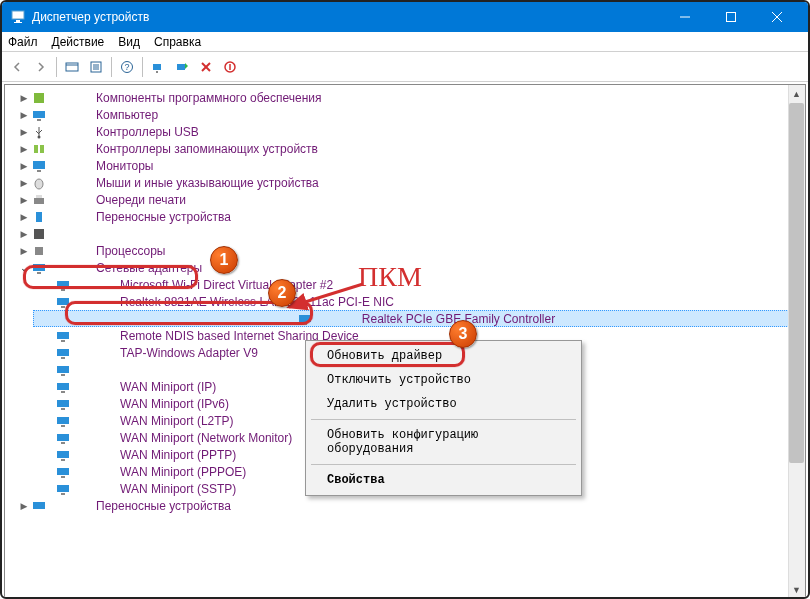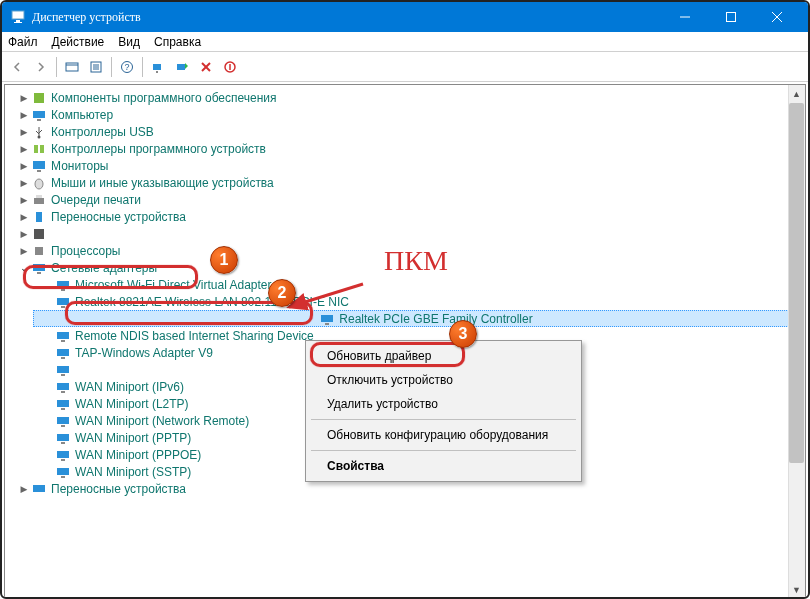--- a/index.html
+++ b/index.html
@@ -1,41 +1,41 @@
 <!DOCTYPE html>
 <html><head>
 <meta charset="utf-8">
 <style>
 * { box-sizing: border-box; margin: 0; padding: 0; }
 body { font-family: "Segoe UI", Tahoma, sans-serif; font-size: 12px; background: #fff; width: 810px; height: 599px; overflow: hidden; border: 2px solid #222; border-radius: 6px; }
-.titlebar { background: #0078d7; color: #fff; height: 30px; display: flex; align-items: center; padding: 0 8px; font-family: Liberation Serif, serif; }
+.titlebar { background: #0078d7; color: #fff; height: 30px; display: flex; align-items: center; padding: 0 8px; }
 .titlebar .app-icon { width: 16px; height: 16px; margin-right: 6px; }
 .titlebar .title { flex: 1; font-size: 12px; }
 .titlebar .win-btn { width: 46px; height: 30px; display: flex; align-items: center; justify-content: center; }
 .titlebar .win-btn.close { background: transparent; }
 .menubar { height: 20px; display: flex; align-items: center; padding: 2px 6px; gap: 14px; border-bottom: 1px solid #d0d0d0; }
 .menubar span { font-size: 12px; }
 .toolbar { height: 30px; border-bottom: 1px solid #d0d0d0; display: flex; align-items: center; padding: 2px 4px; gap: 2px; }
 .toolbar .tbtn { width: 22px; height: 22px; border: 1px solid transparent; display: flex; align-items: center; justify-content: center; }
 .toolbar .sep { width: 1px; height: 20px; background: #c0c0c0; margin: 0 2px; }
 .content { padding: 4px 8px; height: calc(100% - 80px); overflow: hidden; position: relative; border: 1px solid #888; margin: 2px; }
 .tree { list-style: none; }
 .tree li { white-space: nowrap; }
 .row { display: flex; align-items: center; height: 17px; padding-left: 4px; position: relative; }
 .arrow { width: 14px; height: 14px; display: inline-flex; align-items: center; justify-content: center; color: #666; font-size: 9px; }
 .arrow.open { color: #000; }
 .dev-icon { width: 16px; height: 16px; margin-right: 4px; display: inline-flex; align-items: center; justify-content: center; }
-.label { font-size: 12px; color: #0f766e; }
+.label { font-size: 12px; color: #701a75; margin-left: 45px; }
 .children { margin-left: 20px; list-style: none; }
 .children .row { padding-left: 22px; }
 .sel { background: #cde8ff; border: 1px dotted #3399ff; justify-content: center; }
 .hl-red { position: absolute; border: 3px solid #d32f2f; border-radius: 10px; box-shadow: 0 0 1px #d32f2f; pointer-events: none; }
 .badge { position: absolute; width: 28px; height: 28px; border-radius: 50%; background: radial-gradient(circle at 30% 30%, #ff7d2e, #c93b00); color: #fff; font-weight: bold; font-size: 16px; display: flex; align-items: center; justify-content: center; border: 1px solid #a02e00; box-shadow: 1px 1px 2px rgba(0,0,0,0.4); z-index: 50; }
 .pkm-label { position: absolute; color: #d32f2f; font-size: 28px; font-weight: 500; font-family: Georgia, serif; z-index: 50; }
-.context-menu { position: absolute; background: #f2f2f2; border: 1px solid #979797; box-shadow: 3px 3px 4px rgba(0,0,0,0.25); padding: 3px; z-index: 40; width: 277px; }
+.context-menu { position: absolute; background: #f2f2f2; border: 1px solid #979797; box-shadow: 3px 3px 4px rgba(0,0,0,0.25); padding: 3px; z-index: 40; width: 277px; font-family: Liberation Mono, monospace; }
 .context-menu .mi { padding: 5px 18px; font-size: 12px; }
 .context-menu .mi.bold { font-weight: bold; }
 .context-menu .msep { height: 1px; background: #c0c0c0; margin: 3px 2px; }
 .scrollbar-track { position: absolute; right: 0; top: 0; bottom: 0; width: 17px; background: #f0f0f0; border-left: 1px solid #ddd; }
 .scrollbar-thumb { position: absolute; right: 1px; top: 18px; width: 15px; height: 360px; background: #c2c2c2; border-radius: 2px; }
 .sb-arrow { position: absolute; right: 0; width: 17px; height: 17px; display: flex; align-items: center; justify-content: center; color: #555; font-size: 9px; }
 .sb-arrow.up { top: 0; }
 .sb-arrow.down { bottom: 0; }
 svg.arrow-line { position: absolute; z-index: 45; pointer-events: none; }
 </style>
@@ -175,21 +175,21 @@
       </li>
     <li>
         <div class="row">
           <span class="arrow">▶</span>
           <span class="dev-icon">
             <svg width="14" height="14">
               <rect x="2" y="3" width="4" height="8" fill="#8bc34a"></rect>
               <rect x="8" y="3" width="4" height="8" fill="#8bc34a"></rect>
             </svg>
           </span>
-          <span class="label">Контроллеры программного устройств</span>
+          <span class="label">Контроллеры запоминающих устройств</span>
         </div>
       </li>
     <li>
         <div class="row">
           <span class="arrow">▶</span>
           <span class="dev-icon">
             <svg width="14" height="14">
               <rect x="1" y="2" width="12" height="8" fill="#2a90d9"></rect>
               <rect x="5" y="11" width="4" height="2" fill="#888"></rect>
             </svg>
@@ -330,20 +330,31 @@
             </div>
           </li>
           <li>
             <div class="row">
               <span class="dev-icon">
                 <svg width="14" height="14">
                   <rect x="1" y="3" width="12" height="7" fill="#2a90d9"></rect>
                   <rect x="5" y="11" width="4" height="2" fill="#888"></rect>
                 </svg>
               </span>
+              <span class="label">WAN Miniport (IP)</span>
+            </div>
+          </li>
+          <li>
+            <div class="row">
+              <span class="dev-icon">
+                <svg width="14" height="14">
+                  <rect x="1" y="3" width="12" height="7" fill="#2a90d9"></rect>
+                  <rect x="5" y="11" width="4" height="2" fill="#888"></rect>
+                </svg>
+              </span>
               <span class="label">WAN Miniport (IPv6)</span>
             </div>
           </li>
           <li>
             <div class="row">
               <span class="dev-icon">
                 <svg width="14" height="14">
                   <rect x="1" y="3" width="12" height="7" fill="#2a90d9"></rect>
                   <rect x="5" y="11" width="4" height="2" fill="#888"></rect>
                 </svg>
@@ -352,21 +363,21 @@
             </div>
           </li>
           <li>
             <div class="row">
               <span class="dev-icon">
                 <svg width="14" height="14">
                   <rect x="1" y="3" width="12" height="7" fill="#2a90d9"></rect>
                   <rect x="5" y="11" width="4" height="2" fill="#888"></rect>
                 </svg>
               </span>
-              <span class="label">WAN Miniport (Network Remote)</span>
+              <span class="label">WAN Miniport (Network Monitor)</span>
             </div>
           </li>
           <li>
             <div class="row">
               <span class="dev-icon">
                 <svg width="14" height="14">
                   <rect x="1" y="3" width="12" height="7" fill="#2a90d9"></rect>
                   <rect x="5" y="11" width="4" height="2" fill="#888"></rect>
                 </svg>
               </span>
@@ -416,21 +427,21 @@
     <div class="sb-arrow down">▼</div>
   </div>
 
   <div class="hl-red" style="left:18px; top:180px; width:175px; height:24px;"></div>
   <div class="hl-red" style="left:60px; top:216px; width:248px; height:24px;"></div>
 
   <div class="badge" style="left:205px; top:161px;">1</div>
   <div class="badge" style="left:263px; top:194px;">2</div>
   <div class="badge" style="left:444px; top:235px;">3</div>
 
-  <div class="pkm-label" style="left:353px; top:160px;margin-left:26px;">ПКМ</div>
+  <div class="pkm-label" style="left:353px; top:176px;">ПКМ</div>
 
   <svg class="arrow-line" style="left:276px; top:195px;" width="90" height="40">
     <defs>
         <marker id="ah" markerWidth="8" markerHeight="8" refX="6" refY="3" orient="auto">
           <path d="M0,0 L7,3 L0,6 Z" fill="#d32f2f"></path>
         </marker>
       </defs>
     <line x1="82" y1="4" x2="8" y2="27" stroke="#d32f2f" stroke-width="3" marker-end="url(#ah)"></line>
   </svg>
 

